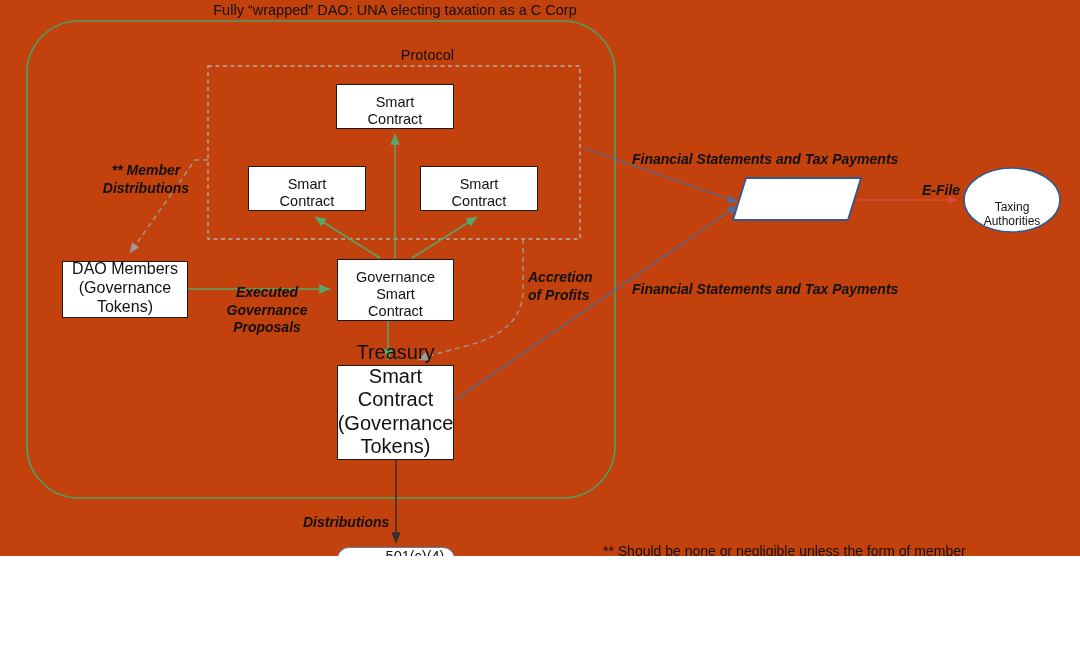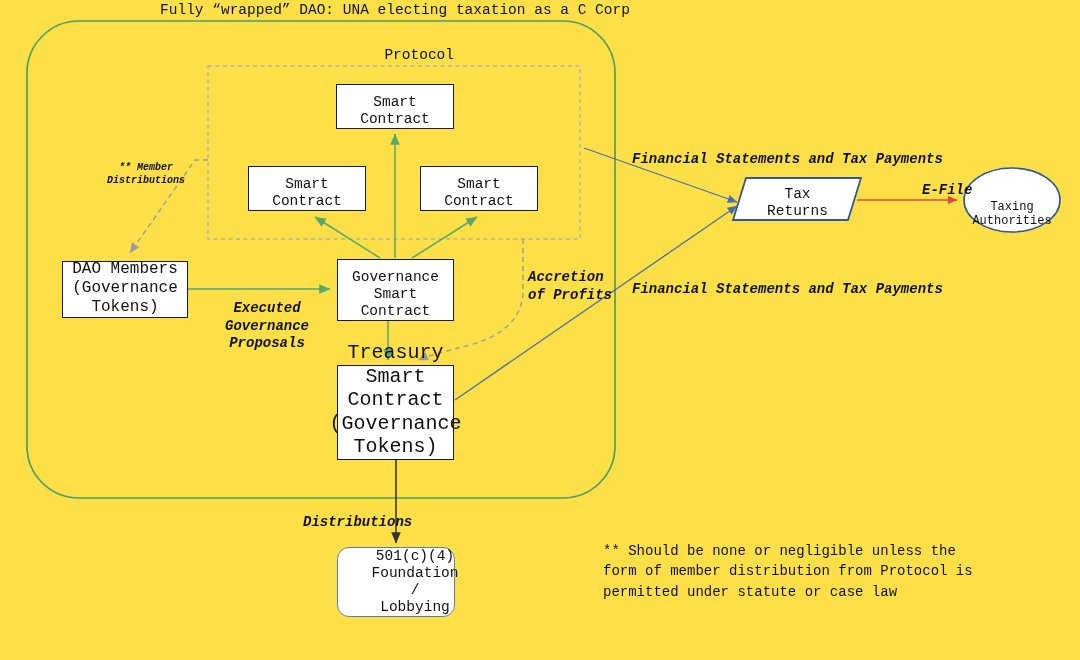--- a/index.html
+++ b/index.html
@@ -3,23 +3,23 @@
 <meta charset="utf-8">
 <style>
   html, body {
     margin: 0;
     padding: 0;
     background: #ffffff;
   }
   #canvas {
     position: relative;
     width: 1080px;
-    height: 660px;
-    background: #fde047;
-    font-family: Liberation Mono, monospace;
+    height: 556px;
+    background: #c2410c;
+    font-family: Liberation Sans, sans-serif;
     overflow: hidden;
   }
   svg.layer {
     position: absolute;
     left: 0;
     top: 0;
     width: 1080px;
     height: 660px;
     pointer-events: none;
   }
@@ -157,40 +157,36 @@
   </div>
 
   <div class="node box-black" style="left:337px; top:365px; width:117px; height:95px; font-size:20px;">
     <span class="nodetext">Treasury
 Smart
 Contract
 (Governance
 Tokens)</span>
   </div>
 
-  <div class="node" style="left:740px; top:178px; width:115px; height:42px; font-size:14.5px; background:transparent;">
-    <span class="nodetext">Tax
-Returns</span>
-  </div>
 
   <div class="node" style="left:964px; top:172px; width:96px; height:56px; font-size:12px; background:transparent;">
     <span class="nodetext">Taxing
 Authorities</span>
   </div>
 
   <div class="node box-round-blue" style="left:337px; top:547px; width:118px; height:70px; font-size:14.5px;">
     <span class="nodetext">501(c)(4)
 Foundation /
 Lobbying</span>
   </div>
 
-  <div class="lbl lbl-italic" style="left:86px; top:162px; width:120px; text-align:center; font-size:10px;">** Member
+  <div class="lbl lbl-italic" style="left:86px; top:162px; width:120px; text-align:center; font-size:14px;">** Member
 Distributions</div>
 
-  <div class="lbl lbl-italic" style="left:208px; top:300px; width:118px; text-align:center; font-size:14px;">Executed
+  <div class="lbl lbl-italic" style="left:208px; top:284px; width:118px; text-align:center; font-size:14px;">Executed
 Governance
 Proposals</div>
 
   <div class="lbl lbl-italic" style="left:500px; top:269px; width:100px; text-align:left; font-size:14px;margin-left:28px;">Accretion
 of Profits</div>
 
   <div class="lbl lbl-italic" style="left:632px; top:151px; font-size:14px;">Financial Statements and Tax Payments</div>
 
   <div class="lbl lbl-italic" style="left:632px; top:281px; font-size:14px;">Financial Statements and Tax Payments</div>
 

